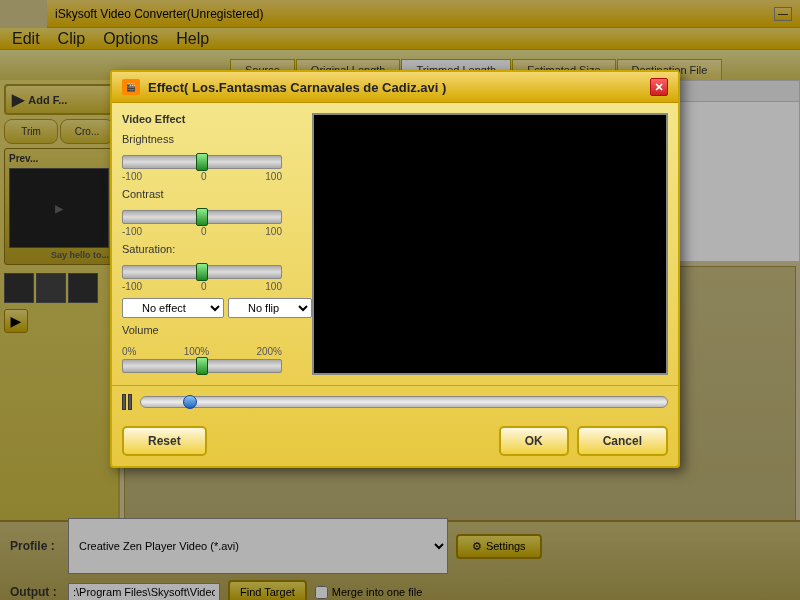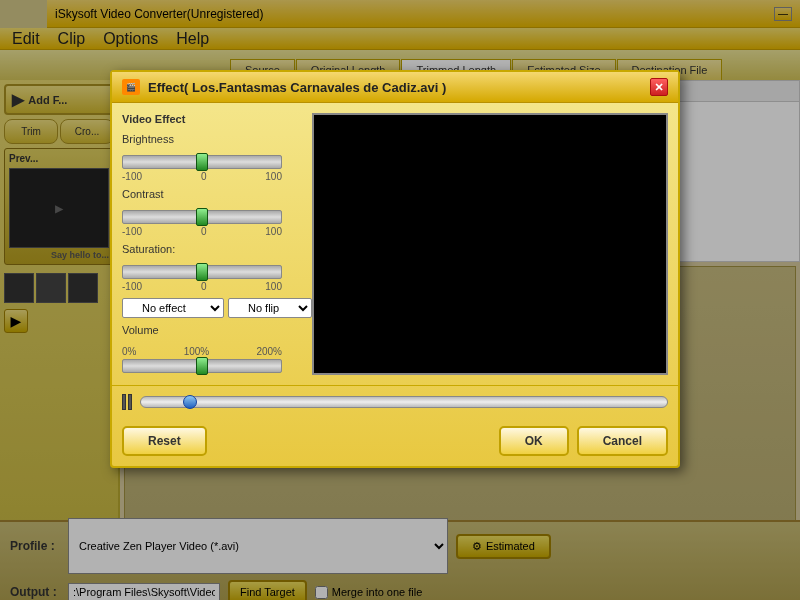--- a/index.html
+++ b/index.html
@@ -608,21 +608,21 @@
 </div>
 
 <div id="status-bar">
   <div class="status-row">
     <span class="status-label">Profile :</span>
     <select class="profile-select">
       <option>Creative Zen Player Video (*.avi)</option>
     </select>
     <div class="settings-btn">
       <span>⚙</span>
-      <span>Estimated</span>
+      <span>Settings</span>
     </div>
   </div>
   <div class="status-row">
     <span class="status-label">Output :</span>
     <input class="output-path-input" type="text" value=":\Program Files\Skysoft\Video Converter\Output\" style="">
     <div class="find-target-btn">Find Target</div>
     <label class="merge-checkbox-label">
       <input type="checkbox" style="">
       <span>Merge into one file</span>
     </label>

